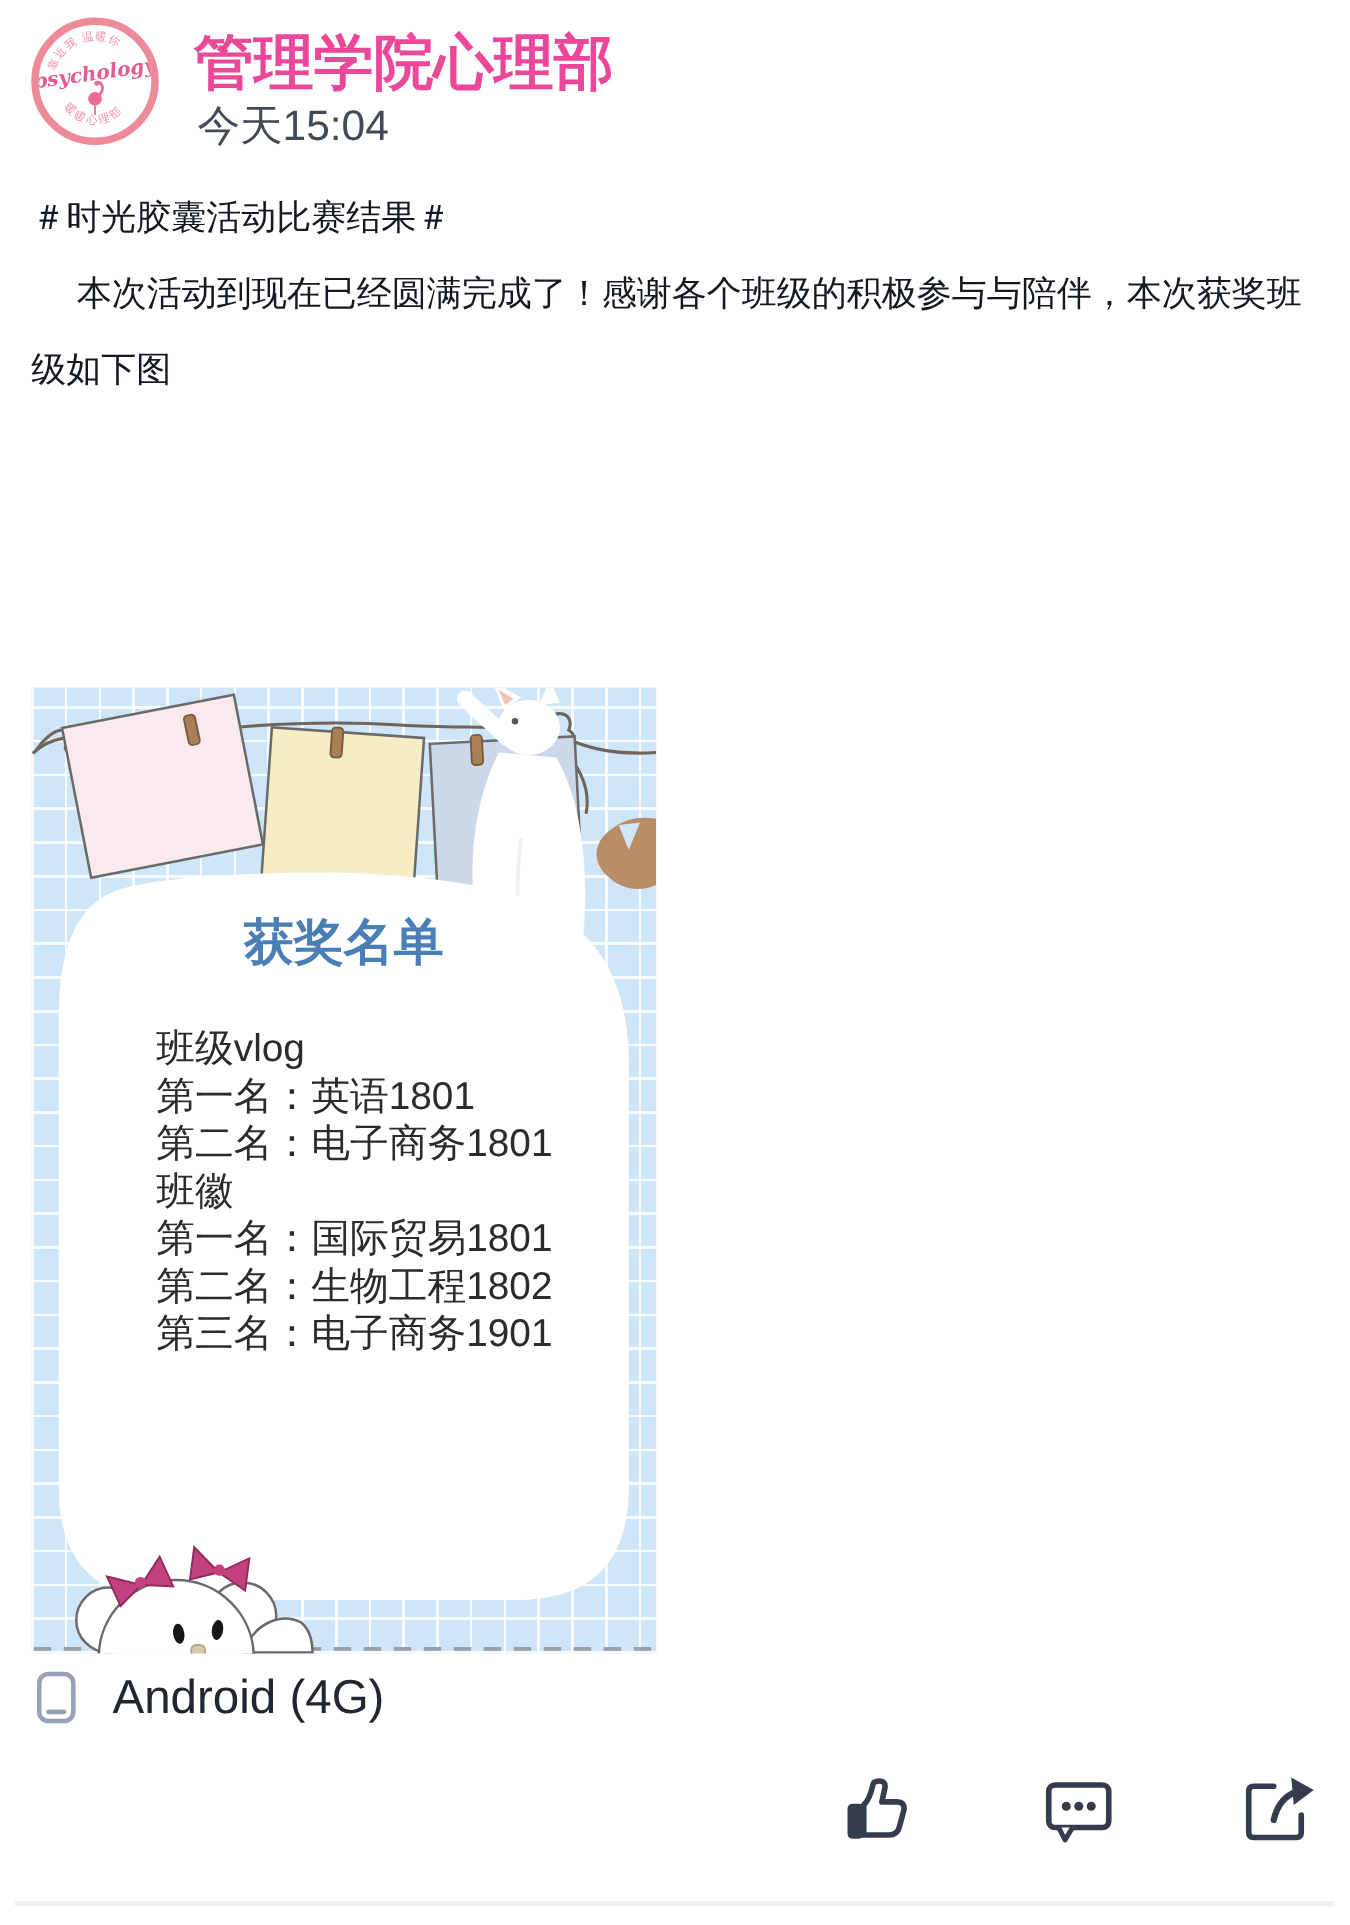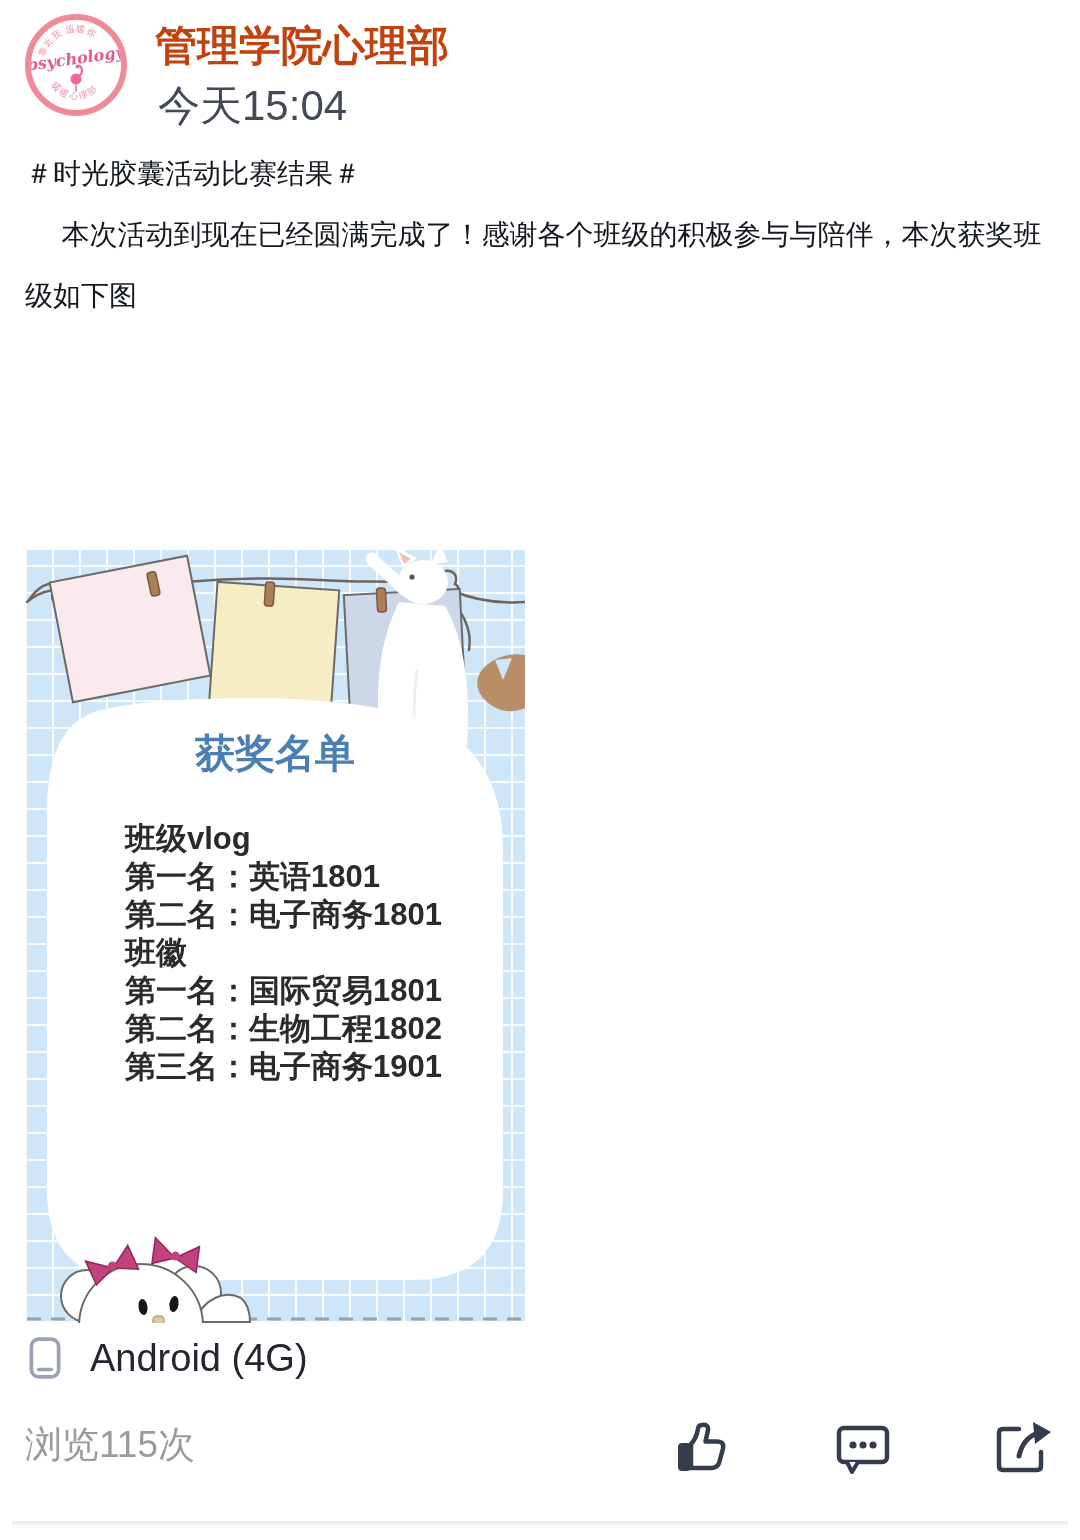--- a/index.html
+++ b/index.html
@@ -5,43 +5,43 @@
   html,body{margin:0;padding:0;background:#fff;}
   .page{
     position:relative;width:1080px;height:1540px;background:#fff;overflow:hidden;
     font-family:"Liberation Sans","DejaVu Sans",sans-serif;
   }
   
   .avatar{
     position:absolute;left:25px;top:14px;width:102px;height:102px;border-radius:50%;
     border:6px solid var(--avatar_ring,#ef8b99);background:#fff;box-sizing:border-box;overflow:hidden;
   }
-  .username{position:absolute;left:155px;top:18px;font-size:42px;font-weight:bold;color:#c2410c;}
-  .timestamp{position:absolute;left:158px;top:78px;font-size:42px;color:#434a57;}
+  .username{position:absolute;left:155px;top:18px;font-size:48px;font-weight:bold;color:#ec4899;}
+  .timestamp{position:absolute;left:158px;top:78px;font-size:34px;color:#434a57;}
   
   .post-text{position:absolute;left:25px;top:143px;width:1032px;font-size:28px;line-height:61px;color:#14181f;}
   .post-text p{margin:0;}
   .post-text p.indent-lg{text-indent:1.3em;}
   .post-text p.indent-sm{text-indent:0.95em;}
   
   .award-image{
     position:absolute;left:25px;top:550px;width:500px;height:773px;overflow:hidden;
     background-color:var(--grid_blue,#cfe5f8);
     background-image:
       repeating-linear-gradient(0deg, rgba(255,255,255,.85) 0 2px, transparent 2px 27px),
       repeating-linear-gradient(90deg, rgba(255,255,255,.85) 0 2px, transparent 2px 27px);
   }
   .award-image svg.deco{position:absolute;left:0;top:0;}
   .img-title{
     position:absolute;left:0;top:176px;width:500px;text-align:center;
     font-size:40px;font-weight:bold;color:var(--accent_blue,#4a7fb5);z-index:3;
   }
   .img-list{
     position:absolute;left:100px;top:270px;z-index:3;
-    font-size:31px;line-height:38px;color:#2b2b2b;font-weight:700;
+    font-size:31px;line-height:38px;color:#2b2b2b;font-weight:400;
   }
   
   .source-row{position:absolute;left:28px;top:1336px;display:flex;align-items:center;gap:28px;}
   .source-row .label{font-size:38px;color:#21262f;}
   .views{position:absolute;left:25px;top:1420px;font-size:37px;color:#9b9b9b;}
   .actions{position:absolute;top:1416px;right:27px;display:flex;gap:94px;align-items:center;}
   .actions .act{width:64px;height:64px;cursor:pointer;}
   .divider{position:absolute;left:12px;right:12px;top:1521px;height:4px;background:#f0f0f0;}
 </style>
 </head>
@@ -156,21 +156,20 @@
   </div>
 
   <div class="source-row">
     <svg width="34" height="44" viewBox="0 0 32 42">
       <rect x="3" y="3" width="26" height="36" rx="7" fill="none" stroke="#9aa0b5" stroke-width="3.5"></rect>
       <line x1="10" y1="32" x2="22" y2="32" stroke="#9aa0b5" stroke-width="3.5" stroke-linecap="round"></line>
     </svg>
     <span class="label">Android (4G)</span>
   </div>
 
-  <div class="views">浏览115次</div>
 
   <div class="actions">
     <svg class="act" viewBox="0 0 64 64">
       <rect x="5" y="27" width="13" height="28" rx="4" fill="var(--icon_dark,#343c4e)"></rect>
       <path d="M 18,52 L 38,52 Q 45,52 46.5,45.5 L 50,32.5 Q 51.5,25.5 44,25.5 L 32.5,25.5 L 35,14 Q 35.5,8 29,9 L 27,9.5 Q 25.5,10 25,13 Q 23,23 18,28 Z" fill="none" stroke="var(--icon_dark,#343c4e)" stroke-width="4.5" stroke-linejoin="round"></path>
     </svg>
     <svg class="act" viewBox="0 0 64 64">
       <rect x="8" y="12" width="48" height="34" rx="5" fill="none" stroke="var(--icon_dark,#343c4e)" stroke-width="4.5"></rect>
       <path d="M 16,46 L 21,56 L 27,46" fill="#fff" stroke="var(--icon_dark,#343c4e)" stroke-width="4" stroke-linejoin="round"></path>
       <circle cx="22" cy="29" r="3.6" fill="var(--icon_dark,#343c4e)"></circle>

